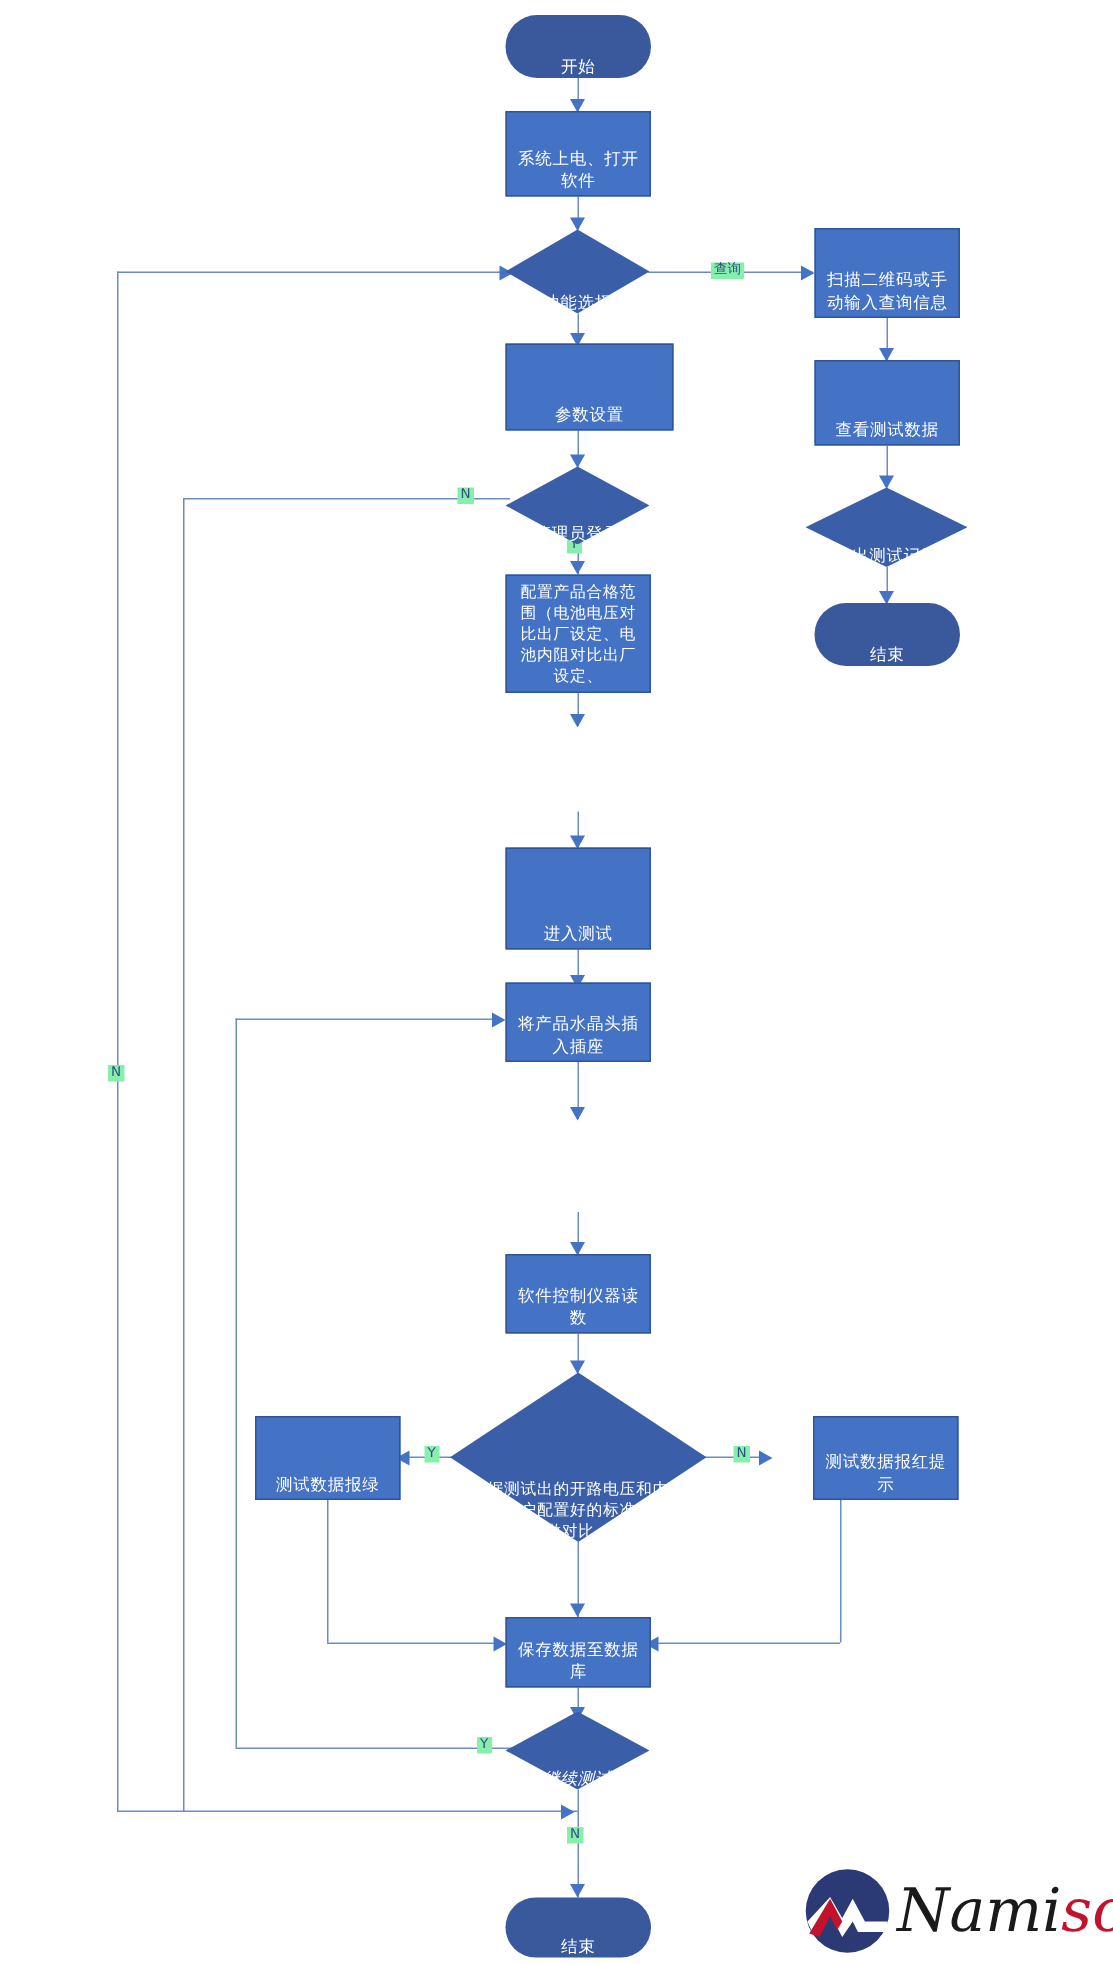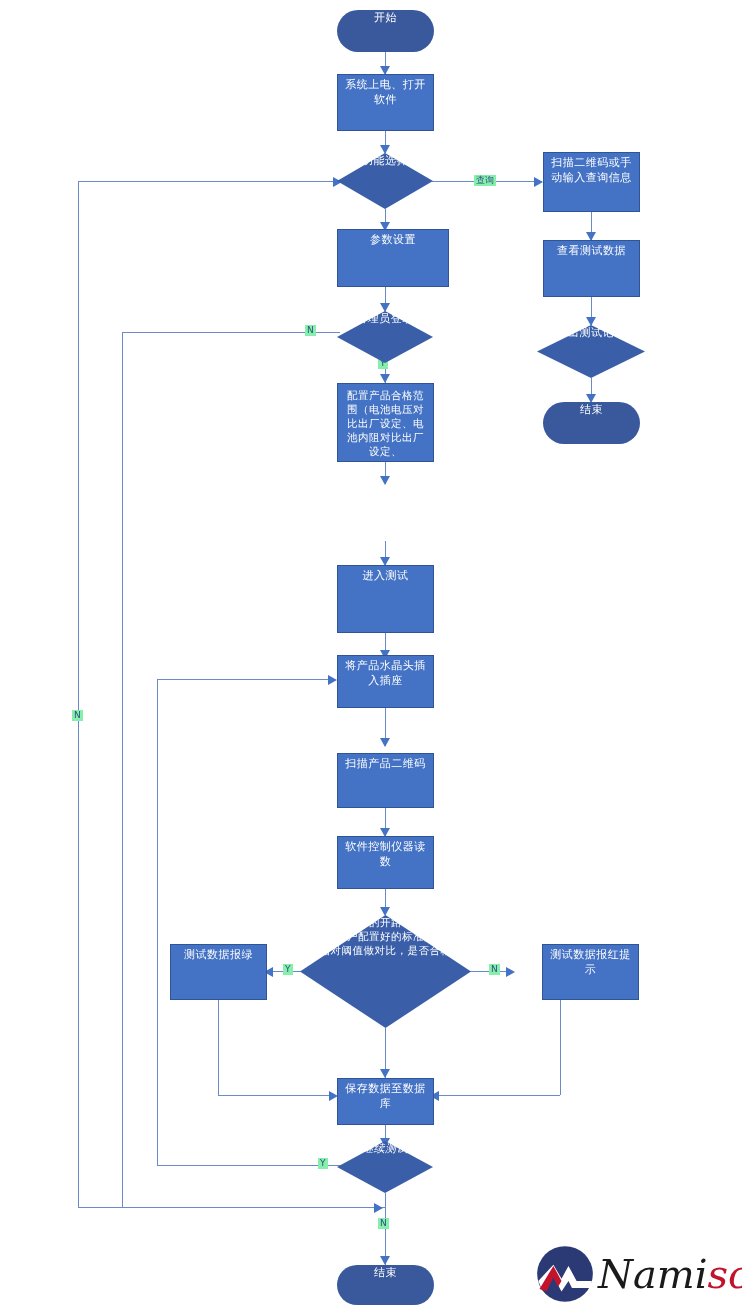--- a/index.html
+++ b/index.html
@@ -14,21 +14,21 @@
     position: relative;
     width: 742px;
     height: 1309px;
     background: #ffffff;
     overflow: hidden;
   }
   .node {
     position: absolute;
     box-sizing: border-box;
     display: flex;
-    align-items: flex-start;
+    align-items: flex-end;
     justify-content: center;
     text-align: center;
     color: #ffffff;
     font-size: 11px;
     line-height: 15px;
     letter-spacing: 0.5px;
     overflow: hidden;
   }
   .node.rect {
     background: #4472c4;
@@ -257,23 +257,20 @@
 
 
   <div class="node rect" style="left:337px; top:565px; width:97px; height:68px;">
     <span>进入测试</span>
   </div>
 
   <div class="node rect" style="left:337px; top:655px; width:97px; height:53px;">
     <span>将产品水晶头插入插座</span>
   </div>
 
-  <div class="node rect" style="left:337px; top:753px; width:97px; height:55px;">
-    <span>扫描产品二维码</span>
-  </div>
 
   <div class="node rect" style="left:337px; top:836px; width:97px; height:53px;">
     <span>软件控制仪器读数</span>
   </div>
 
   <div class="node diamond-wrap tiny" style="left:300px; top:915px; width:171px; height:113px;">
     <div class="diamond-shape"></div>
     <span class="diamond-label" style="padding:0 14px;">根据测试出的开路电压和内阻值与用户配置好的标准阈值和相对阈值做对比，是否合格</span>
   </div>
 

